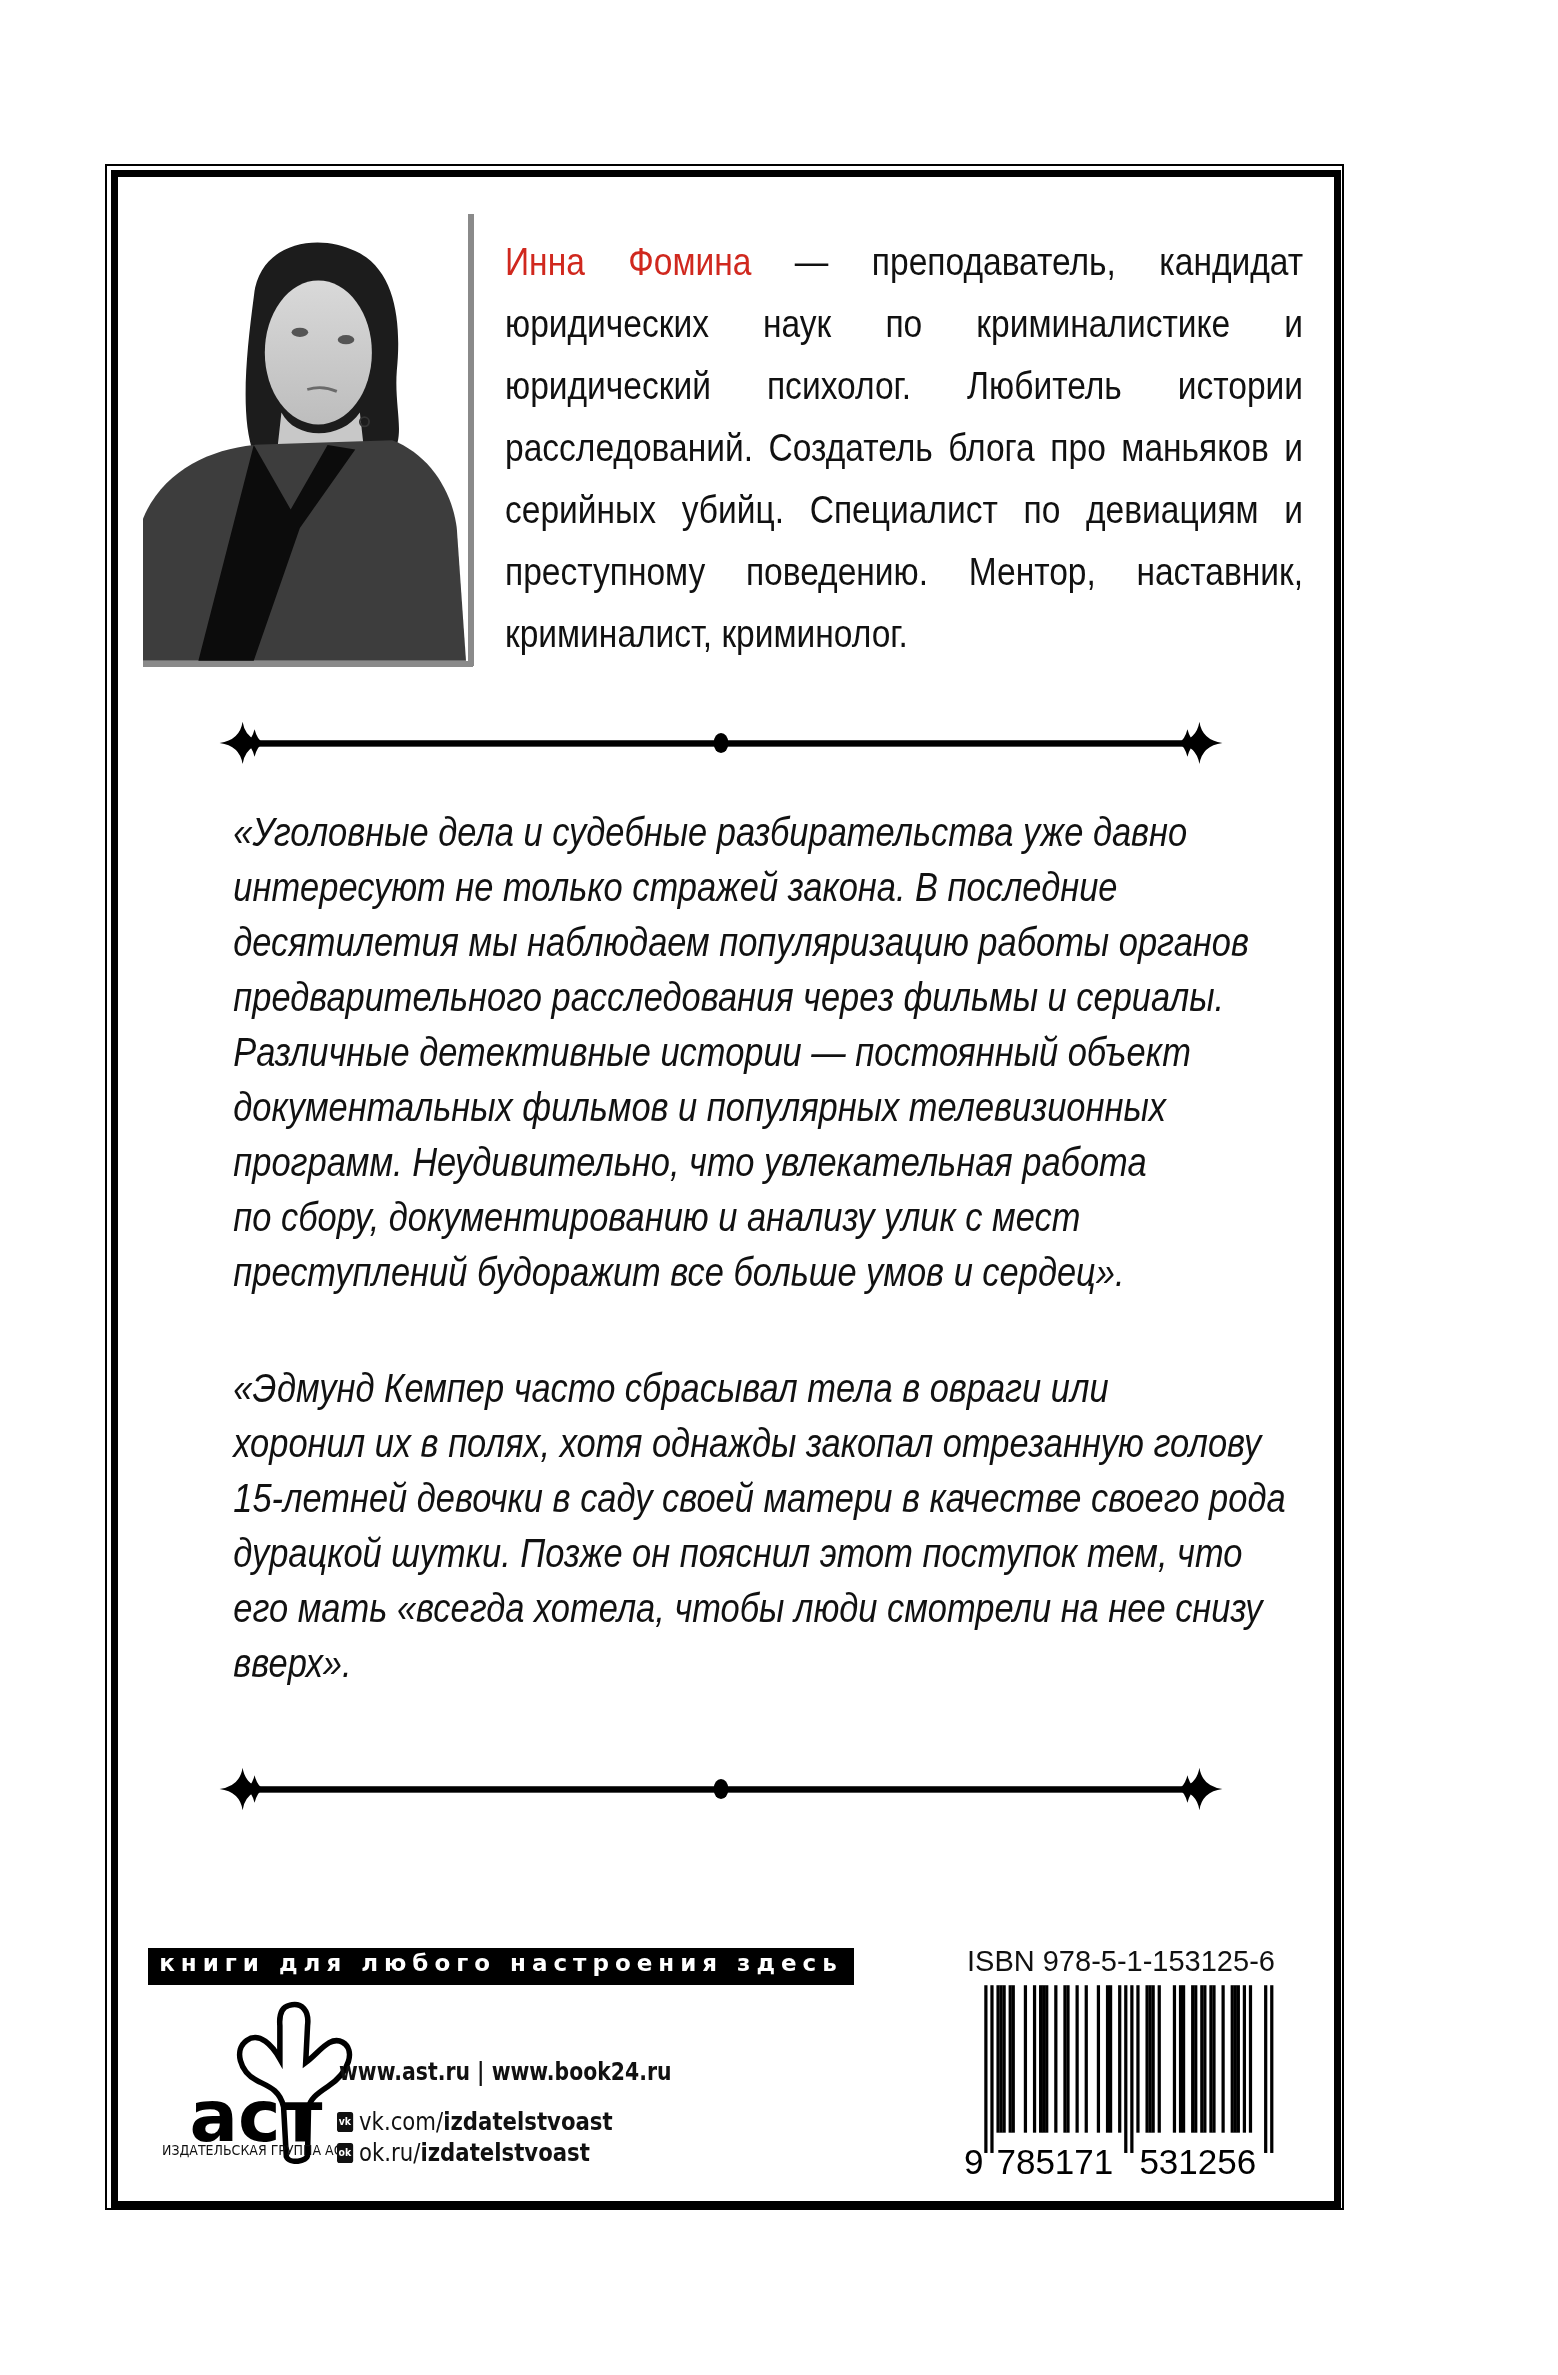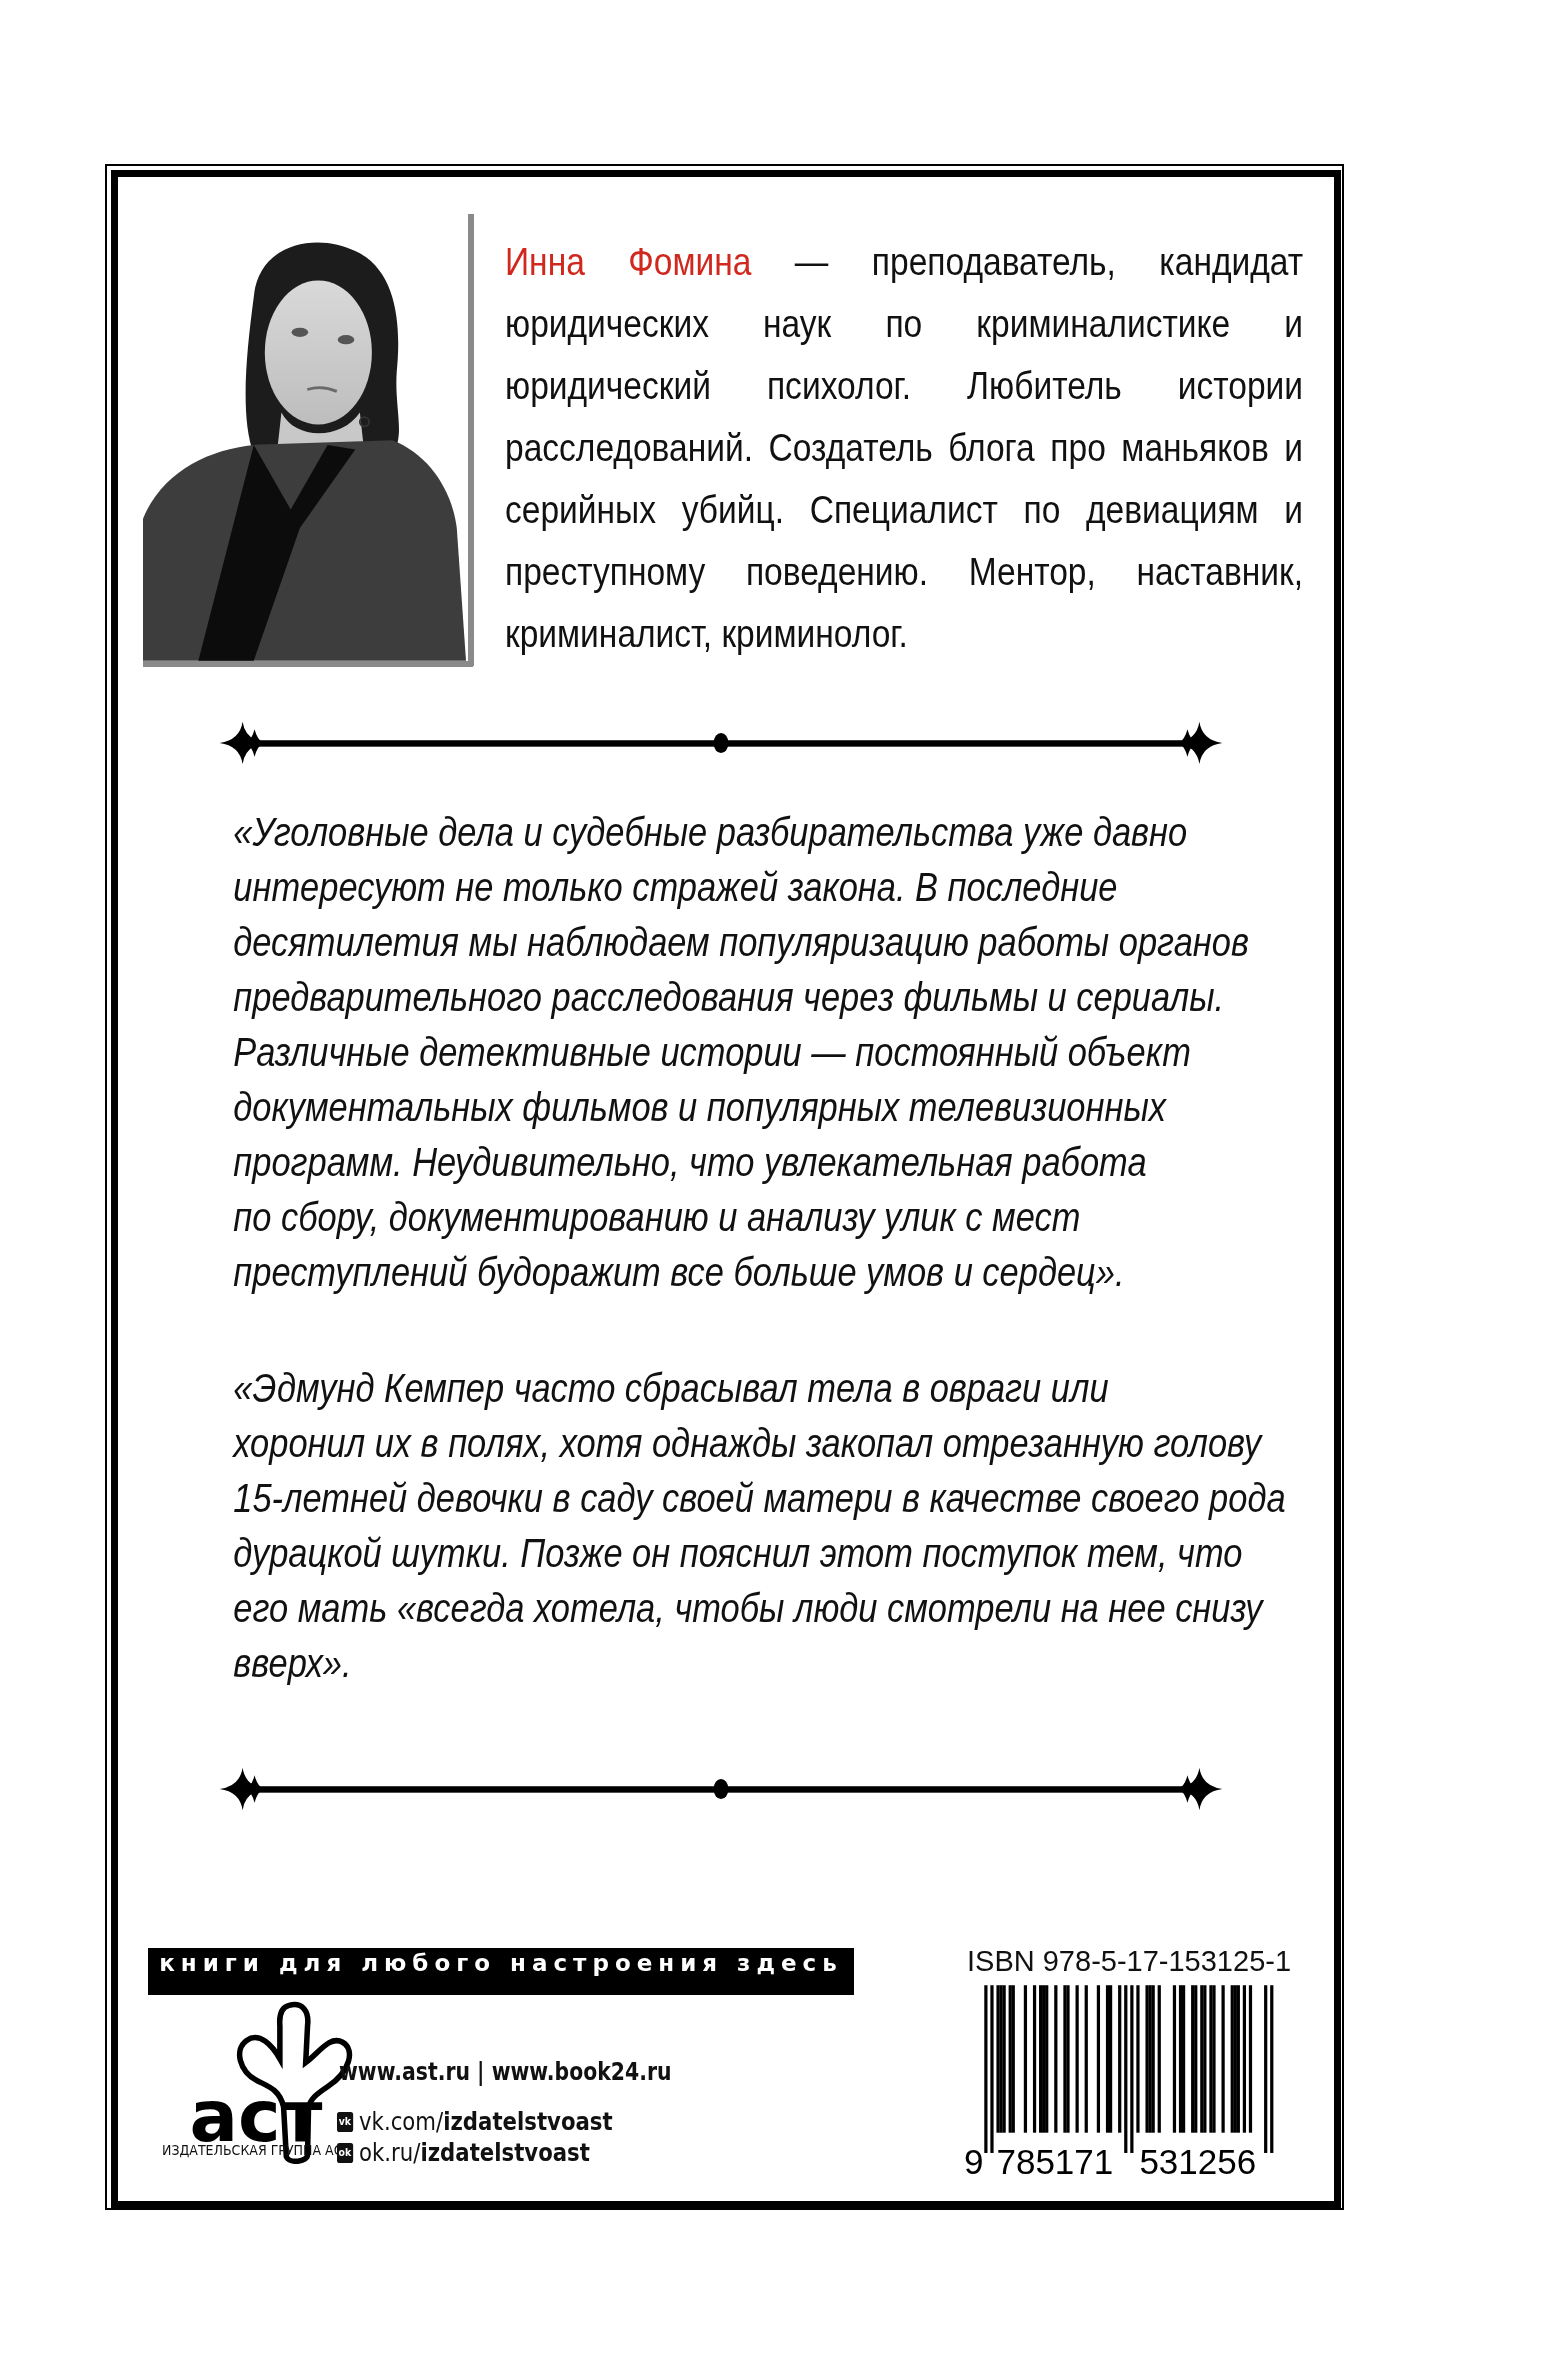--- a/index.html
+++ b/index.html
@@ -7,21 +7,21 @@
   .frame-outer{position:absolute;left:105px;top:164px;width:1235px;height:2042px;border:2.8px solid #000;box-sizing:content-box;}
   .frame-inner{position:absolute;left:111px;top:170px;width:1216px;height:2024px;border:7.4px solid #000;box-sizing:content-box;}
   .photo{position:absolute;left:143px;top:214px;width:323px;height:447px;background:#fff;overflow:hidden;}
   .photo-shadow-r{position:absolute;left:468px;top:214px;width:5.5px;height:452px;background:#8a8a8a;}
   .photo-shadow-b{position:absolute;left:143px;top:661px;width:330px;height:5.5px;background:#8a8a8a;}
   .bio{position:absolute;left:505px;top:231px;width:798px;font-size:39px;line-height:62px;text-align:justify;transform:scaleX(0.86);transform-origin:left top;width:928px;}
   .bio .name{color:#d0281e;}
   .divider{position:absolute;left:218px;width:1006px;height:46px;}
   .quote{position:absolute;left:138px;width:1191px;text-align:left;font-style:italic;font-size:41px;color:#111;}
   .quote .line{display:block;white-space:nowrap;transform:scaleX(0.84);}
-  .tagline{position:absolute;left:148px;top:1948px;width:706px;height:47px;background:#000;color:#fff;font-weight:bold;font-size:23px;letter-spacing:6px;line-height:31px;text-align:center;font-family:"DejaVu Sans",sans-serif;}
+  .tagline{position:absolute;left:148px;top:1948px;width:706px;height:37px;background:#000;color:#fff;font-weight:bold;font-size:23px;letter-spacing:6px;line-height:31px;text-align:center;font-family:"DejaVu Sans",sans-serif;}
   .logo{position:absolute;left:180px;top:1998px;width:185px;height:166px;}
   .publisher{position:absolute;left:162px;top:2141px;width:185px;font-size:14.8px;font-family:"DejaVu Sans",sans-serif;white-space:nowrap;transform:scaleX(0.85);transform-origin:left top;}
   .sites{position:absolute;left:339px;top:2058px;font-size:24px;font-weight:bold;font-family:"DejaVu Sans",sans-serif;white-space:nowrap;transform:scaleX(0.85);transform-origin:left top;}
   .social{position:absolute;left:337px;font-size:25px;font-family:"DejaVu Sans",sans-serif;white-space:nowrap;display:flex;align-items:center;transform:scaleX(0.85);transform-origin:left top;}
   .social .ic{display:inline-block;width:18.5px;height:20px;background:#111;color:#fff;border-radius:2.8px;font-size:11px;font-weight:bold;line-height:20px;text-align:center;margin-right:7.4px;}
   .social b{font-weight:bold;}
   .isbn{position:absolute;left:967px;top:1945px;font-size:29px;white-space:nowrap;}
   .barcode{position:absolute;left:964px;top:1985px;width:341px;height:194px;}
 </style>
 </head>
@@ -109,21 +109,21 @@
   <span class="ic">vk</span>
   <span>vk.com/</span>
     <b>izdatelstvoast</b>
 </div>
 <div class="social" style="top:2138px">
   <span class="ic">ok</span>
   <span>ok.ru/</span>
     <b>izdatelstvoast</b>
 </div>
 
-<div class="isbn">ISBN 978-5-17-153125-1</div>
+<div class="isbn">ISBN 978-5-1-153125-6</div>
 <svg class="barcode" id="barcode" viewBox="0 0 370 210">
     <rect x="22" y="0" width="3.5" height="182" fill="#000"></rect>
     <rect x="28.6" y="0" width="3.5" height="182" fill="#000"></rect>
     <rect x="35.2" y="0" width="3.5" height="160" fill="#000"></rect>
     <rect x="38.5" y="0" width="3.5" height="160" fill="#000"></rect>
     <rect x="41.8" y="0" width="3.5" height="160" fill="#000"></rect>
     <rect x="48.4" y="0" width="3.5" height="160" fill="#000"></rect>
     <rect x="51.7" y="0" width="3.5" height="160" fill="#000"></rect>
     <rect x="64.9" y="0" width="3.5" height="160" fill="#000"></rect>
     <rect x="74.8" y="0" width="3.5" height="160" fill="#000"></rect>

